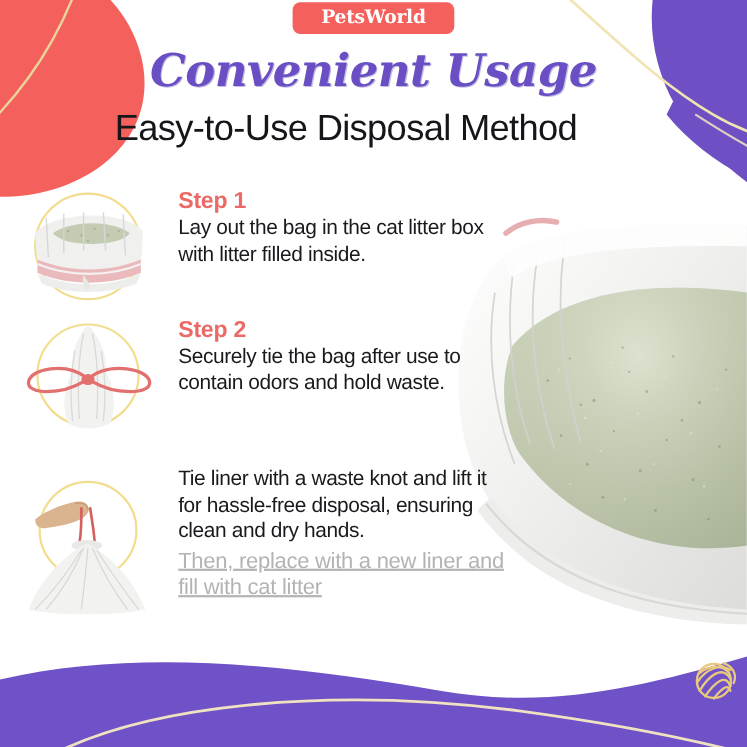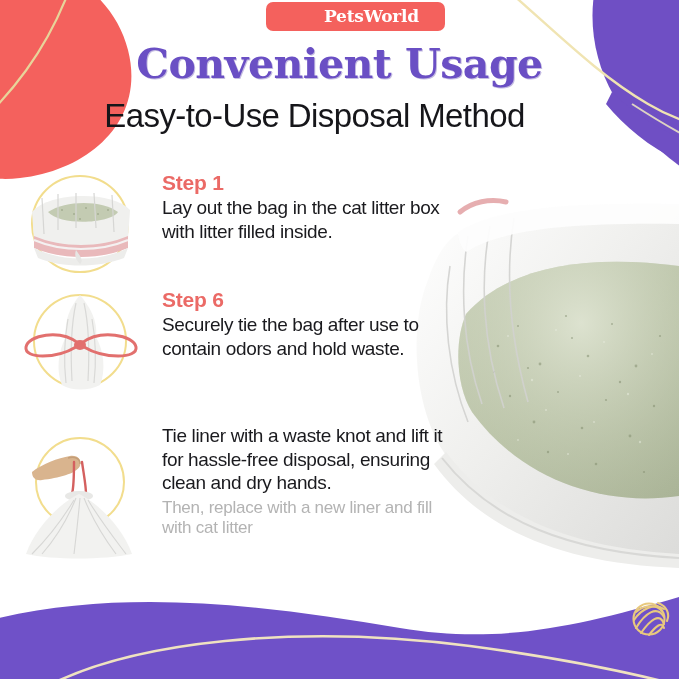--- a/index.html
+++ b/index.html
@@ -41,21 +41,20 @@
     position: absolute;
     left: 266px;
     top: 2px;
     width: 147px;
     height: 29px;
     background: #f4615d;
     border-radius: 7px;
     display: flex;
     align-items: center;
     justify-content: center;
-    padding-left: 32px;
   }
   .logo-text {
     color: #ffffff;
     font-family: "DejaVu Serif", serif;
     font-weight: bold;
     font-size: 17px;
     letter-spacing: -0.2px;
     line-height: 1;
   }
 
@@ -66,20 +65,21 @@
     top: 44px;
     width: 679px;
     text-align: center;
     color: #6a4fc4;
     font-family: "DejaVu Serif", serif;
     font-weight: bold;
     font-size: 41px;
     line-height: 1;
     letter-spacing: -0.5px;
     text-shadow: 1px 1px 0 rgba(90,66,170,0.35);
+    font-style: italic;
   }
   .subtitle {
     position: absolute;
     left: 0;
     top: 98px;
     width: 629px;
     text-align: center;
     color: #16161a;
     font-family: "Liberation Sans", sans-serif;
     font-weight: normal;
@@ -125,25 +125,26 @@
     font-family: "Liberation Sans", sans-serif;
     font-size: 19px;
     line-height: 1.24;
     margin: 0;
     letter-spacing: -0.35px;
     max-width: 300px;
   }
   .step-note {
     color: #b3b3b3;
     font-family: "Liberation Sans", sans-serif;
-    font-size: 17px;
+    font-size: 20px;
     line-height: 1.22;
     margin: 3px 0 0 0;
     letter-spacing: -0.25px;
     max-width: 300px;
+    text-decoration: underline;
   }
 </style>
 </head>
 <body>
 
 <div id="infographic">
 
   <svg class="deco-layer" viewBox="0 0 679 679" width="679" height="679">
 
     <path d="M -60 -40 C 30 -60 110 -20 128 50 C 146 120 90 170 20 178 C -40 185 -80 150 -95 95 Z" fill="#f4615d"></path>
@@ -319,21 +320,21 @@
         </g>
 
         <g fill="none" stroke="#e2706e" stroke-width="3" stroke-linecap="round">
           <path d="M 60 58 C 42 44 10 50 8 62 C 6 74 38 74 58 62"></path>
           <path d="M 64 58 C 82 44 116 50 118 62 C 120 74 86 74 66 62"></path>
         </g>
         <ellipse cx="62" cy="60" rx="6" ry="5" fill="#e2706e"></ellipse>
       </svg>
     </div>
     <div class="step-body">
-      <p class="step-label">Step 6</p>
+      <p class="step-label">Step 2</p>
       <p class="step-text">Securely tie the bag after use to contain odors and hold waste.</p>
     </div>
   </div>
 
   <div class="step step-3">
     <div class="step-figure">
       <svg viewBox="0 0 124 140" width="124" height="140">
         <circle cx="62" cy="62" r="44" fill="none" stroke="#f2dd8d" stroke-width="2"></circle>
 
         <path d="M 14 52 C 24 44 40 38 52 36 C 60 35 64 40 62 46 C 58 54 40 58 24 60 C 18 61 14 58 14 52 Z" fill="#d9b48e"></path>

